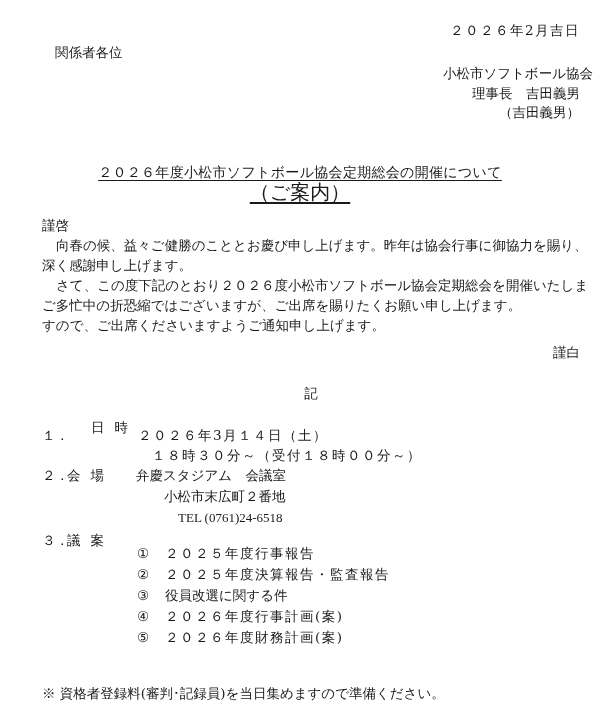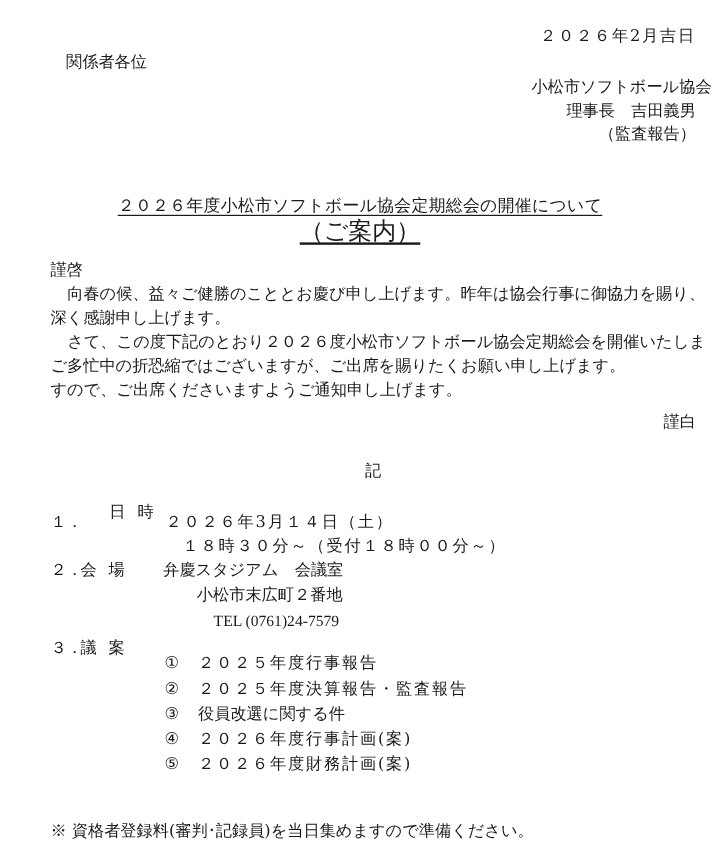--- a/index.html
+++ b/index.html
@@ -61,21 +61,21 @@
     .spaced { letter-spacing: 1.5px; }
     .tel { font-family: "Liberation Serif", serif; font-size: 13px; }
   </style>
 </head>
 <body>
 
 <div class="abs date-line">２０２６年2月吉日</div>
 <div class="abs addressee">関係者各位</div>
 <div class="abs sender-org">小松市ソフトボール協会</div>
 <div class="abs sender-name">理事長　吉田義男</div>
-<div class="abs seal-note">（監査報告）</div>
+<div class="abs seal-note">（吉田義男）</div>
 
 <div class="title-block">
   <div><span class="title-line">２０２６年度小松市ソフトボール協会定期総会の開催について</span></div>
   <div><span class="subtitle-line">（ご案内）</span></div>
 </div>
 
 <div class="body-block">
   <div class="body-line">謹啓</div>
   <div class="body-line indent">向春の候、益々ご健勝のこととお慶び申し上げます。昨年は協会行事に御協力を賜り、</div>
   <div class="body-line">深く感謝申し上げます。</div>
@@ -89,21 +89,21 @@
 
 <div class="item-num" style="top:425px;">１．</div>
 <div class="item-label" style="top:417px;margin-left:24px;">日時</div>
 <div class="item-value spaced" style="left:138px; top:425px;">２０２６年3月１４日（土）</div>
 <div class="item-value spaced" style="left:152px; top:445px;">１８時３０分～（受付１８時００分～）</div>
 
 <div class="item-num" style="top:465px;">２．</div>
 <div class="item-label" style="top:465px;">会場</div>
 <div class="item-value" style="left:136px; top:465px;">弁慶スタジアム　会議室</div>
 <div class="item-value" style="left:164px; top:486px;">小松市末広町２番地</div>
-<div class="item-value tel" style="left:178px; top:508px;">TEL (0761)24-7579</div>
+<div class="item-value tel" style="left:178px; top:508px;">TEL (0761)24-6518</div>
 
 <div class="item-num" style="top:530px;">３．</div>
 <div class="item-label" style="top:530px;">議案</div>
 
 <div class="agenda-row" style="top:543px;">
   <span class="agenda-mark">①</span><span class="spaced">２０２５年度行事報告</span>
 </div>
 <div class="agenda-row" style="top:564px;">
   <span class="agenda-mark">②</span><span class="spaced">２０２５年度決算報告・監査報告</span>
 </div>

